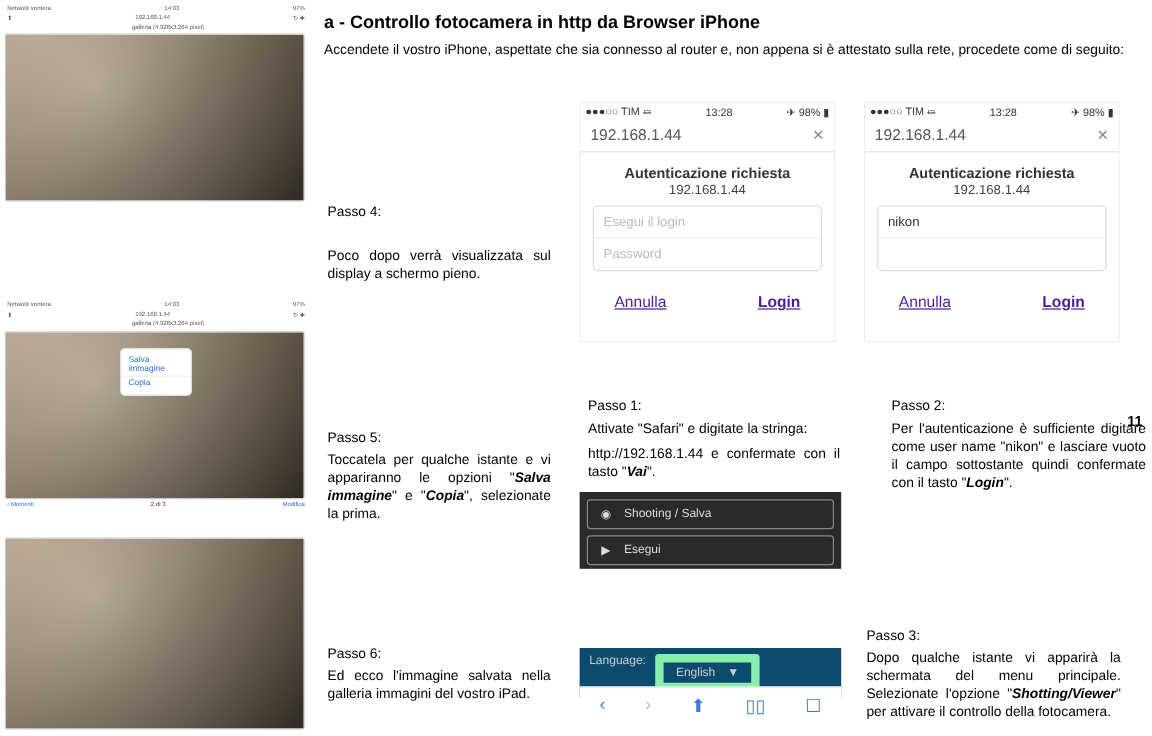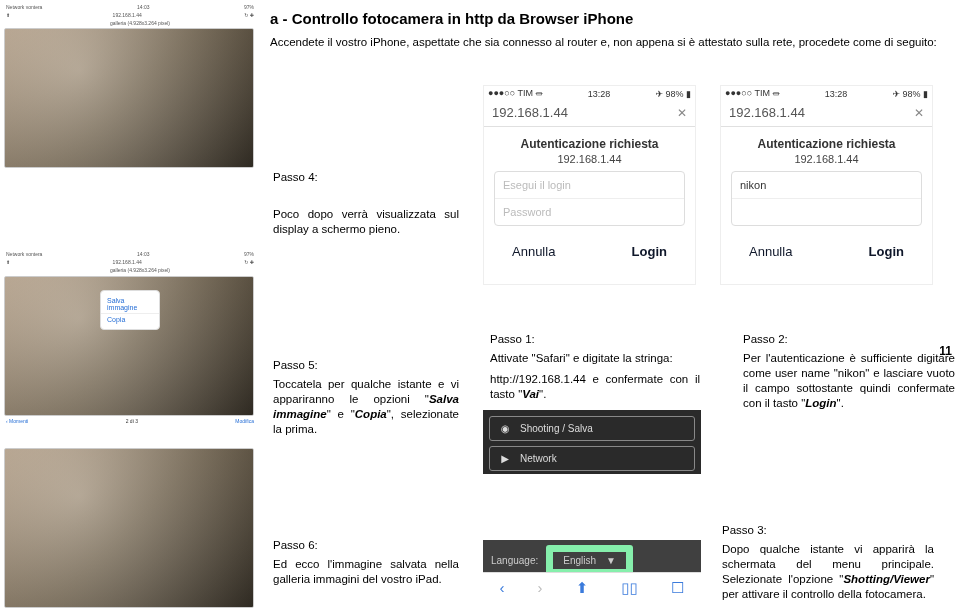--- a/index.html
+++ b/index.html
@@ -94,22 +94,23 @@
       color: #bbb;
       border-bottom: 1px solid #eee;
     }
     .inputbox .field:last-child { border-bottom: none; }
     .btnrow {
       display: flex;
       justify-content: space-between;
       padding: 18px 28px 12px;
     }
     .btnrow span {
-      color: #0f172a;
+      color: #4c1d95;
       font-size: 13px;
+      text-decoration: underline;
     }
     .btnrow .login { font-weight: bold; }
     .page-num {
       position: absolute;
       right: 8px;
       top: 344px;
       font-size: 12px;
       font-weight: bold;
     }
     .black-panel {
@@ -139,24 +140,23 @@
       background: #fff;
       border-top: 1px solid #ddd;
       display: flex;
       justify-content: space-around;
       align-items: center;
       color: #3b7bdc;
       font-size: 15px;
     }
     .lang-row {
       position: absolute;
-      background: #404040;
+      background: #0c4a6e;
       color: #ccc;
       display: flex;
-      align-items: center;
       gap: 8px;
       padding: 5px 8px;
       font-size: 10px;
     }
     .lang-box {
       border: 7px solid #86efac;
       border-radius: 3px;
       padding: 3px 10px;
       display: flex;
       align-items: center;
@@ -300,21 +300,21 @@
 
 <div class="page-num">11</div>
 
 <div class="black-panel" style="left:483px; top:410px; width:218px; height:64px; padding:6px;">
   <div class="option-row">
     <span class="ico">◉</span>
     <span>Shooting / Salva</span>
   </div>
   <div class="option-row" style="margin-top:5px;">
     <span class="ico">▶</span>
-    <span>Network</span>
+    <span>Esegui</span>
   </div>
 </div>
 
 <div style="position:absolute; left:273px; top:539px; width:186px;">
   <div class="passo-label">Passo 6:</div>
   <div class="body-text" style="text-align:justify;">Ed ecco l'immagine salvata nella galleria immagini del vostro iPad.</div>
 </div>
 
 <div class="lang-row" style="left:483px; top:540px; width:218px;">
   <span>Language:</span>

